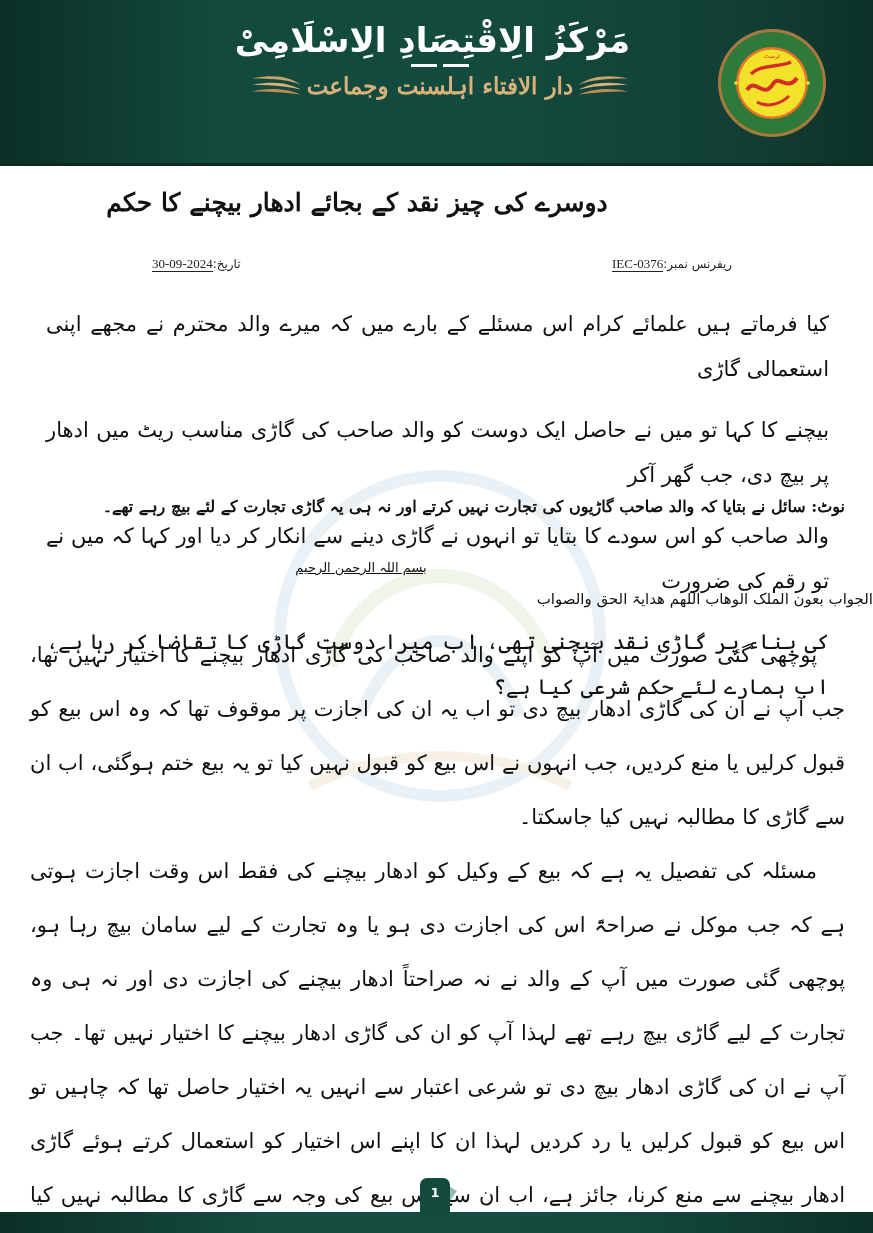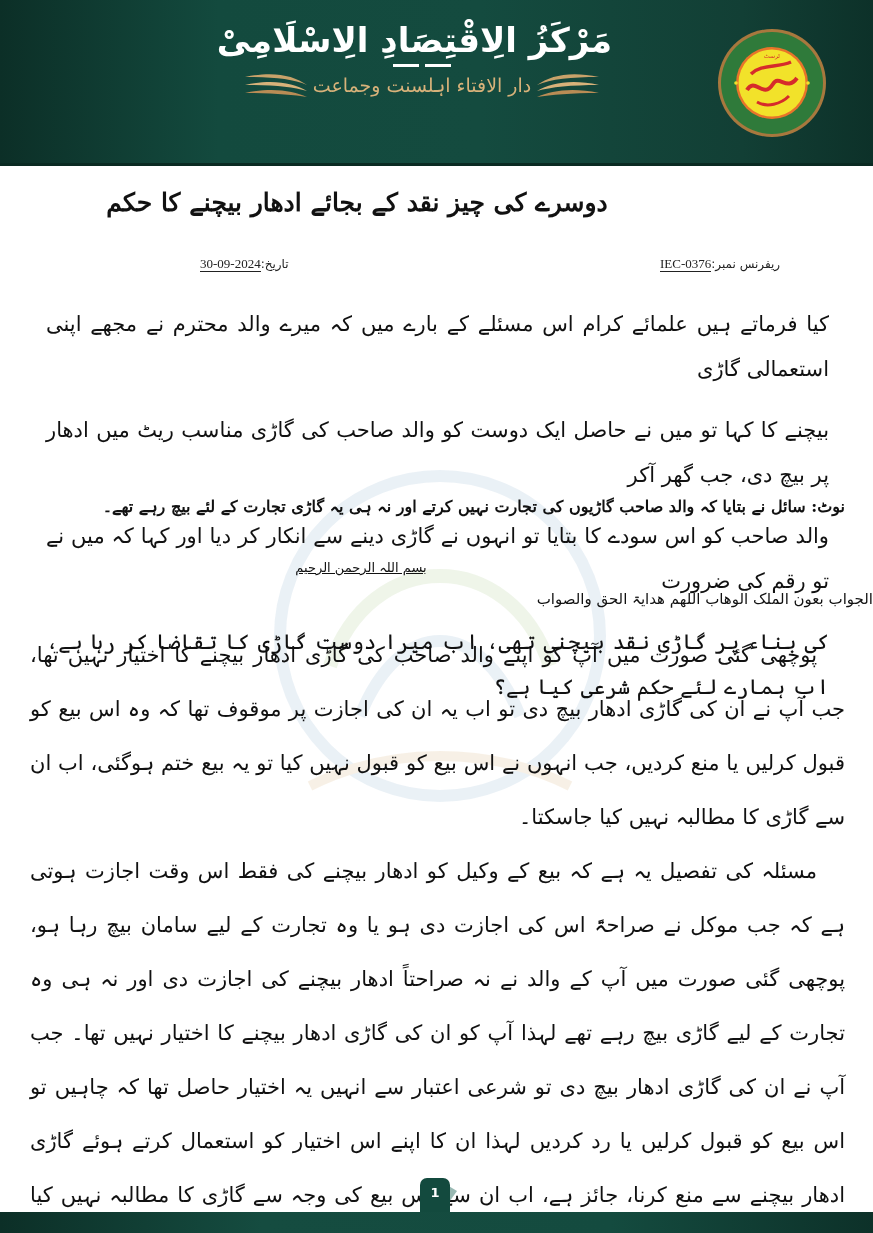--- a/index.html
+++ b/index.html
@@ -7,52 +7,52 @@
     width: 873px; height: 1233px; position: relative; overflow: hidden;
     background: #ffffff;
     font-family: "DejaVu Sans", sans-serif;
   }
   .header {
     position: absolute; left: 0; top: 0; width: 873px; height: 166px;
     background: linear-gradient(90deg, #0c2f27 0%, #134a3e 25%, #144b3f 55%, #123f35 85%, #0d3129 100%);
     border-bottom: 3px solid #0a2a22;
     box-sizing: border-box;
   }
-  .brand { position: absolute; left: 232px; top: 18px; width: 380px; text-align: center; }
+  .brand { position: absolute; left: 250px; top: 18px; width: 380px; text-align: center; }
   .brand-ar {
     color: #ffffff; font-family: "DejaVu Sans", sans-serif; font-weight: bold;
     font-size: 34px; line-height: 44px; direction: rtl; white-space: nowrap;
   }
   .brand-en-row { display: flex; align-items: center; justify-content: center; gap: 6px; margin-top: 2px; }
   .brand-en-row .rule { width: 26px; height: 3px; background: #ffffff; }
   .brand-en {
     color: #ffffff; font-family: "Liberation Sans", sans-serif; font-size: 19px;
     letter-spacing: 0.5px; white-space: nowrap;
   }
   .brand-sub-row { display: flex; align-items: center; justify-content: center; gap: 4px; margin-top: 4px; }
   .swoosh { width: 66px; height: 28px; }
   .brand-sub {
-    color: #d8b27a; font-family: "DejaVu Serif", serif; font-size: 19px;
-    direction: rtl; white-space: nowrap;
+    color: #d8b27a; font-family: "DejaVu Serif", serif; font-size: 23px;
+    direction: rtl; white-space: nowrap; font-weight: bold;
   }
   .seal {
     position: absolute; left: 717px; top: 28px; width: 110px; height: 110px;
   }
   .content {
     position: absolute; left: 0; top: 166px; width: 873px; height: 1046px;
   }
   .watermark {
     position: absolute; left: 250px; top: 300px; width: 380px; height: 360px; opacity: 0.18;
   }
   .title {
     position: absolute; left: 0; top: 22px; width: 714px; text-align: center;
     font-family: "DejaVu Serif", serif; font-weight: bold; font-size: 25px;
     color: #111; direction: rtl;
   }
-  .meta { position: absolute; top: 90px; font-size: 12px; color: #222; direction: rtl; white-space: nowrap; margin-left: 48px; }
+  .meta { position: absolute; top: 90px; font-size: 12px; color: #222; direction: rtl; white-space: nowrap; }
   .meta .val { font-family: "Liberation Serif", serif; font-size: 13px; border-bottom: 1px solid #222; direction: ltr; unicode-bidi: embed; }
   .meta-ref { left: 612px; }
   .meta-date { left: 152px; }
   .body-text {
     position: absolute; left: 30px; width: 815px;
     direction: rtl; text-align: justify; text-align-last: right;
     font-family: "DejaVu Serif", serif; color: #111;
   }
   .q { top: 120px; font-size: 21px; line-height: 45px; }
   .q p { margin: 16px; }

